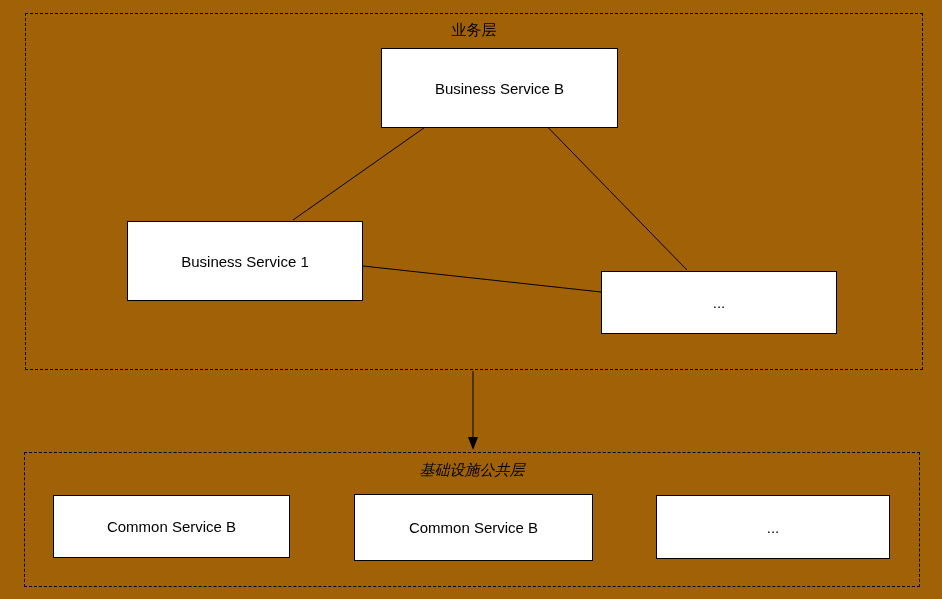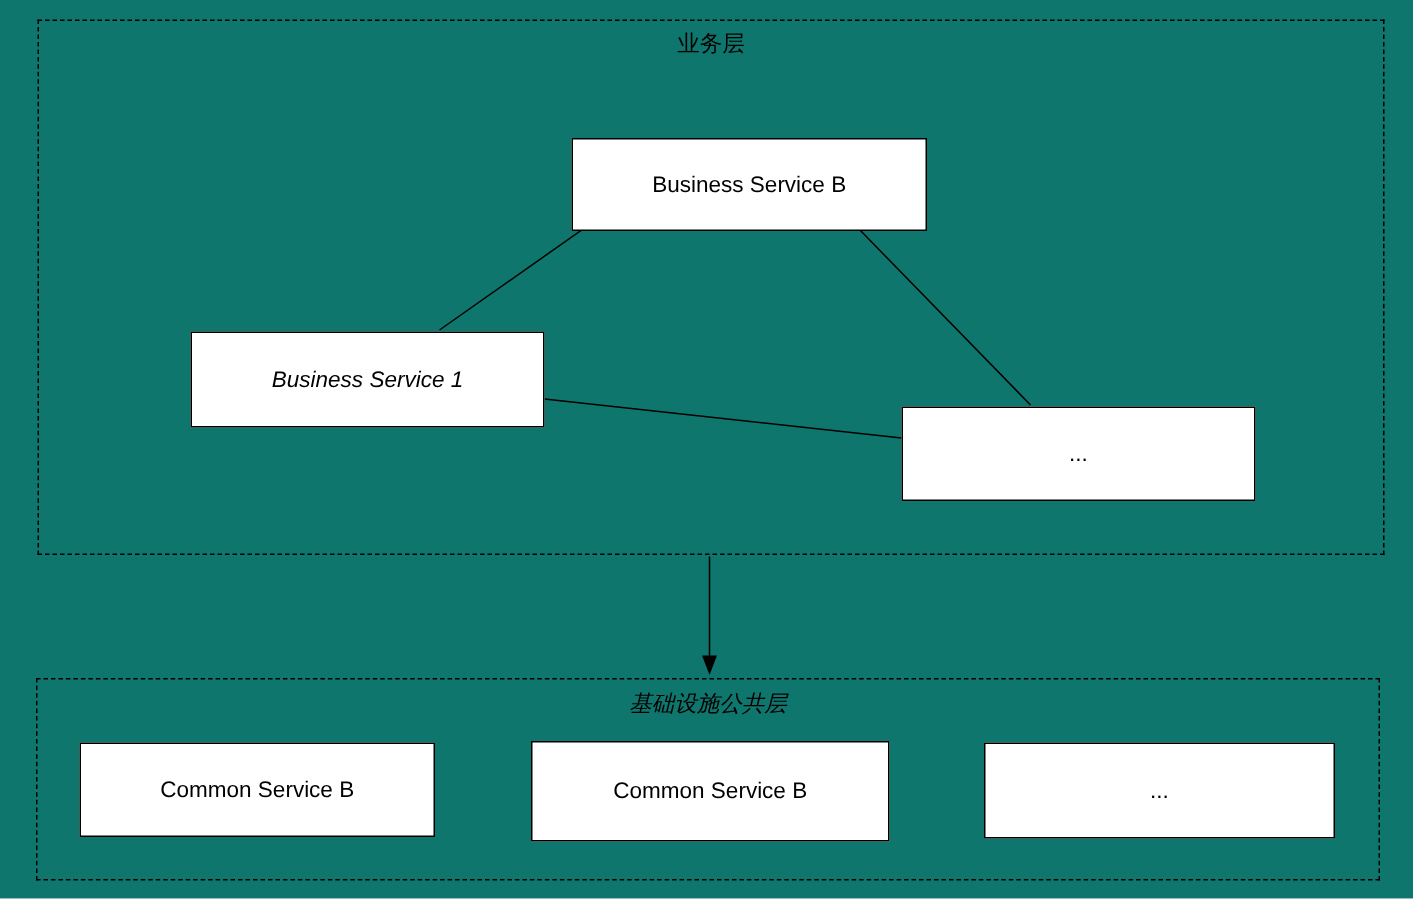--- a/index.html
+++ b/index.html
@@ -4,21 +4,21 @@
 <style>
   html, body {
     margin: 0;
     padding: 0;
     background: #ffffff;
   }
   .canvas {
     position: relative;
     width: 942px;
     height: 599px;
-    background: #0f766e;
+    background: #a16207;
     font-family: "Liberation Sans", sans-serif;
     color: #000000;
     overflow: hidden;
   }
   .layer {
     position: absolute;
     border: 1px dashed #000000;
     background: transparent;
     box-sizing: border-box;
   }
@@ -50,22 +50,22 @@
     box-sizing: border-box;
     border: 1px solid #000000;
     background: #ffffff;
     display: flex;
     align-items: center;
     justify-content: center;
     font-size: 15px;
     text-align: center;
     color: #000000;
   }
-  .node-bsb   { left: 381px; top: 48px;  width: 237px; height: 62px; margin-top: 44px; }
-  .node-bs1   { left: 127px; top: 221px; width: 236px; height: 64px; font-style: italic; }
+  .node-bsb   { left: 381px; top: 48px;  width: 237px; height: 80px; }
+  .node-bs1   { left: 127px; top: 221px; width: 236px; height: 80px; }
   .node-bmore { left: 601px; top: 271px; width: 236px; height: 63px; }
   .node-csb1  { left: 53px;  top: 495px; width: 237px; height: 63px; }
   .node-csb2  { left: 354px; top: 494px; width: 239px; height: 67px; }
   .node-imore { left: 656px; top: 495px; width: 234px; height: 64px; }
   .edges-svg {
     position: absolute;
     left: 0;
     top: 0;
     width: 942px;
     height: 599px;

